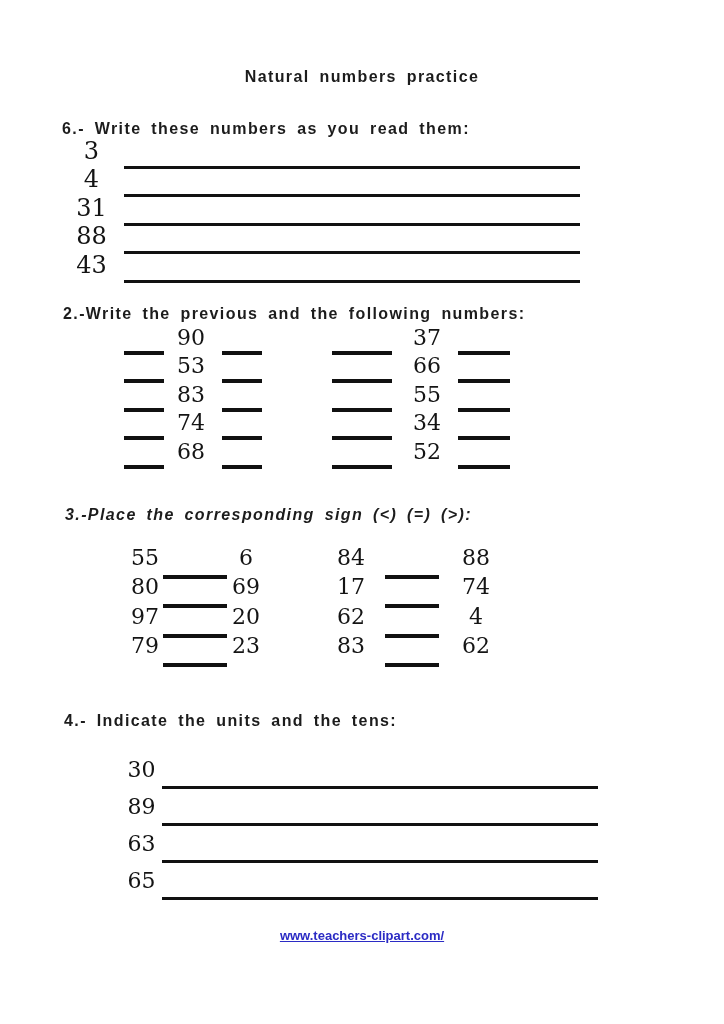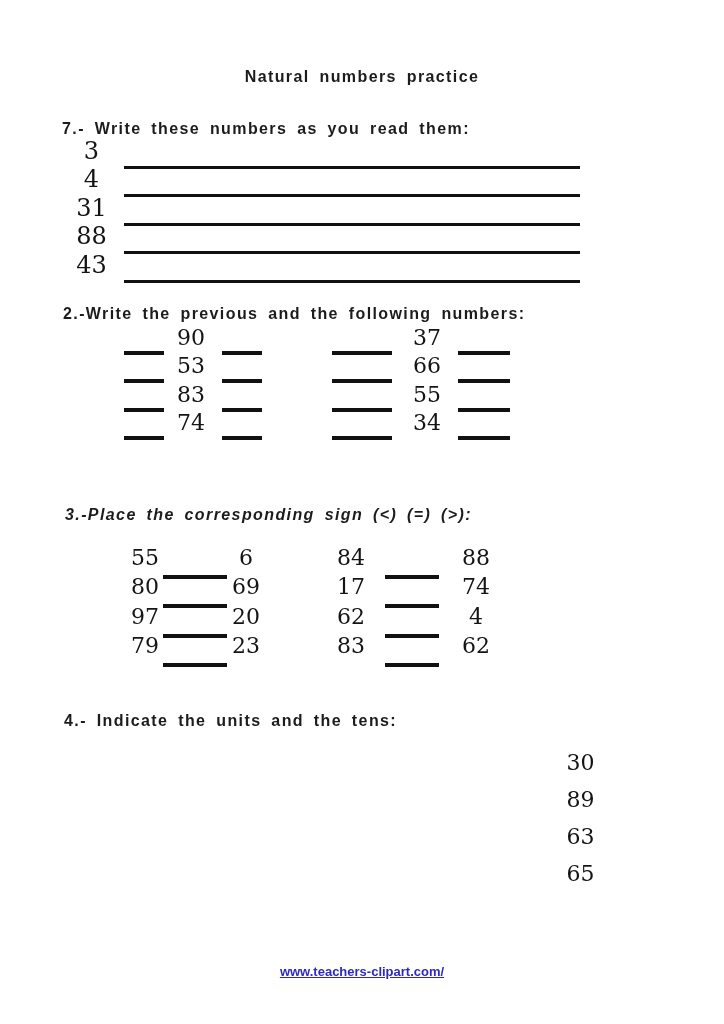--- a/index.html
+++ b/index.html
@@ -63,47 +63,46 @@
   #s3-rows .na { width: 36px; text-align: right; }
   #s3-rows .nb { width: 38px; text-align: center; }
   #s3-rows .sline { border-bottom: 4px solid #111; margin-bottom: 0; }
   #s3-rows .cl1 { width: 64px; margin-left: 4px; }
   #s3-rows .na2 { margin-left: 64px; }
   #s3-rows .cl2 { width: 54px; margin-left: 20px; }
   #s3-rows .nb2 { margin-left: 18px; }
 
   
   #s4-rows { top: 752px; left: 124px; width: 474px; }
-  #s4-rows .row { height: 37px; flex-direction: column; }
+  #s4-rows .row { height: 37px; }
   #s4-rows .num { width: 35px; text-align: center; font-size: 22px; padding-bottom: 8px; }
   #s4-rows .wline { flex: 1; margin-left: 3px; border-bottom: 3px solid #111; margin-bottom: 0; }
 
   
   .footer {
     position: absolute;
     top: 926px; left: 0; right: 0;
     text-align: center;
-    margin-top: 36px;
   }
   .footer a {
     font-family: "Liberation Sans", sans-serif;
     font-size: 13px;
     font-weight: 700;
     color: #2b2bc4;
     text-decoration: underline;
   }
 </style>
 </head>
 <body>
 
 <div class="page">
 
   <div class="title hand">Natural numbers practice</div>
 
-  <div class="abs hand" style="top:120px; left:62px;">7.- Write these numbers as you read them:</div>
+  <div class="abs hand" style="top:120px; left:62px;">6.- Write these numbers as you read them:</div>
   <div class="abs" id="s1-rows">
     <div class="row">
       <span class="num sernum">3</span>
       <span class="wline"></span>
     </div>
     <div class="row">
       <span class="num sernum">4</span>
       <span class="wline"></span>
     </div>
     <div class="row">
@@ -147,20 +146,28 @@
       <span class="sline l4"></span>
     </div>
     <div class="row">
       <span class="sline l1"></span>
       <span class="num sernum n1">74</span>
       <span class="sline l2"></span>
       <span class="sline l3"></span>
       <span class="num sernum n2">34</span>
       <span class="sline l4"></span>
     </div>
+    <div class="row">
+      <span class="sline l1"></span>
+      <span class="num sernum n1">68</span>
+      <span class="sline l2"></span>
+      <span class="sline l3"></span>
+      <span class="num sernum n2">52</span>
+      <span class="sline l4"></span>
+    </div>
   </div>
 
   <div class="abs hand" style="top:506px; left:65px;font-style:italic;">3.-Place the corresponding sign (&lt;)  (=)  (&gt;):</div>
   <div class="abs" id="s3-rows">
     <div class="row">
       <span class="num sernum na">55</span>
       <span class="sline cl1"></span>
       <span class="num sernum nb">6</span>
       <span class="num sernum na na2">84</span>
       <span class="sline cl2"></span>

